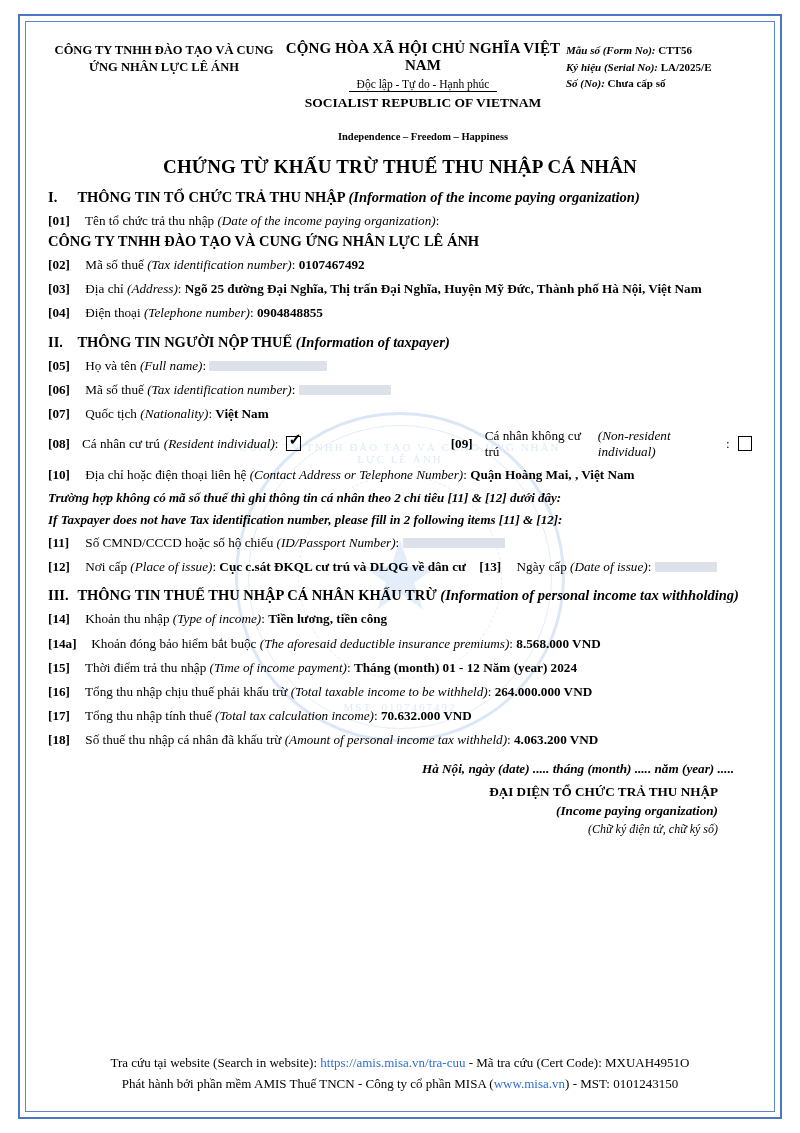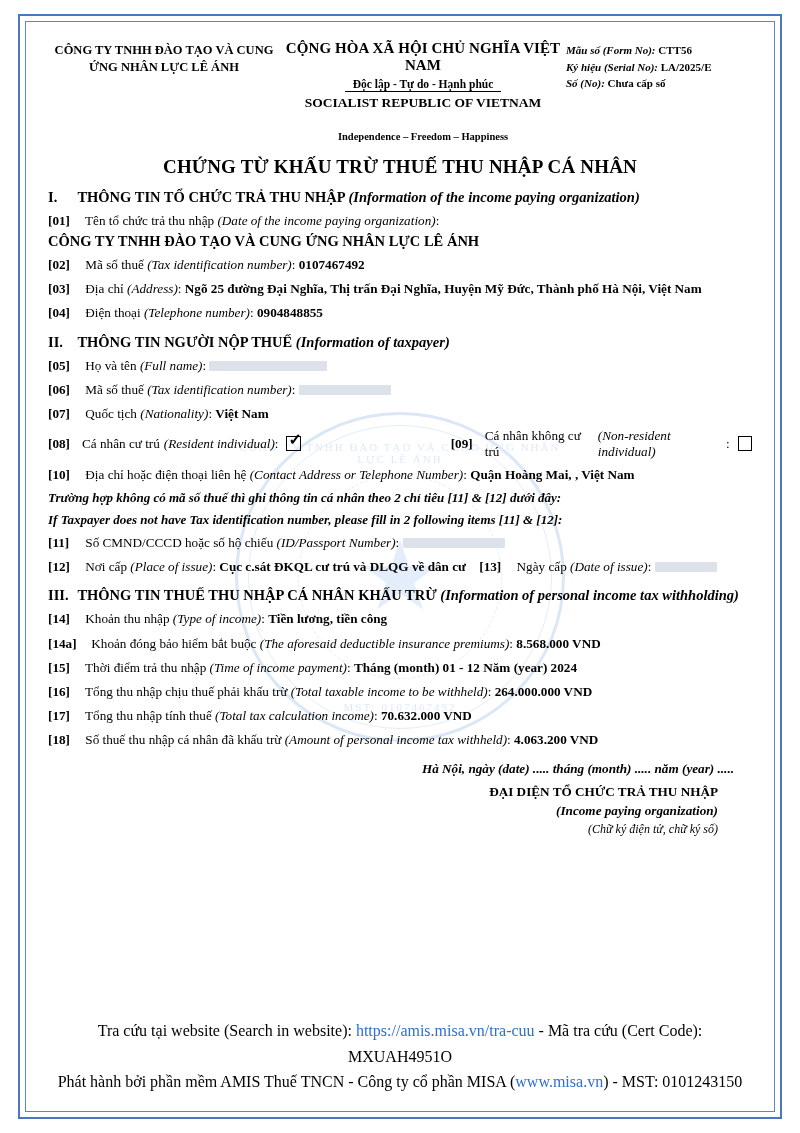--- a/index.html
+++ b/index.html
@@ -109,21 +109,21 @@
   .hdr-mid {
     flex: 1;
     text-align: center;
   }
   .hdr-mid .l1 {
     font-weight: bold;
     font-size: 15px;
     letter-spacing: .1px;
   }
   .hdr-mid .l2 {
-    font-weight: bold;
+    font-weight: normal;
     font-size: 11.5px;
     display: inline-block;
     border-bottom: 1px solid #000;
     padding: 1px 8px 1px 8px;
     margin-top: 1px;
   }
   .hdr-mid .l3 {
     font-weight: bold;
     font-size: 13.5px;
     margin-top: 3px;
@@ -233,21 +233,21 @@
   .signblock .l2 { font-weight: bold; margin-top: 7px; padding-right: 16px; }
   .signblock .l3 { font-style: italic; font-weight: bold; margin-top: 3px; padding-right: 16px; }
   .signblock .l4 { font-style: italic; margin-top: 3px; padding-right: 16px; font-size: 12px; }
 
   .footer {
     position: absolute;
     left: 22px;
     right: 22px;
     bottom: 16px;
     text-align: center;
-    font-size: 16px;
+    font-size: 13px;
     line-height: 1.6;
     z-index: 2;
   }
   .footer a, .lnk { color: #2f6fd0; text-decoration: none; }
 </style>
 </head>
 <body>
 
 <div class="page">
   <div class="inner">

